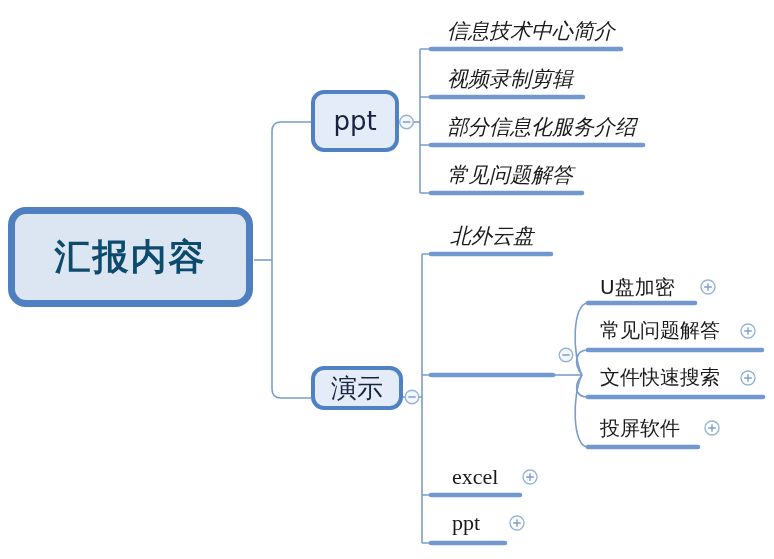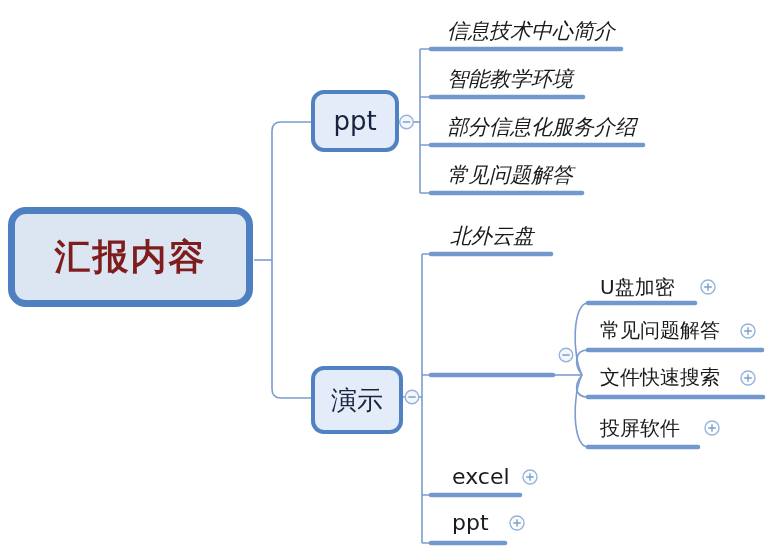--- a/index.html
+++ b/index.html
@@ -10,34 +10,34 @@
   }
   #canvas{position:absolute;left:0;top:0;width:774px;height:559px;}
   svg.lines{position:absolute;left:0;top:0;pointer-events:none;}
   .node{
     position:absolute;display:flex;align-items:center;justify-content:center;
     box-sizing:border-box;cursor:default;
   }
   .central{
     left:8px;top:207px;width:245px;height:100px;
     background:#dce6f2;border:7px solid #4e7fc0;border-radius:18px;
-    font-size:36px;font-weight:bold;color:#7f1d1d;letter-spacing:2px;
+    font-size:36px;font-weight:bold;color:#0c4a6e;letter-spacing:2px;
   }
   .branch{
     background:#e3ecf8;border:4px solid #5082c3;border-radius:13px;
     color:#18233f;font-size:26px;
   }
   .branch.b-ppt{left:311px;top:90px;width:88px;height:62px;}
-  .branch.b-demo{left:311px;top:366px;width:92px;height:68px;}
+  .branch.b-demo{left:311px;top:366px;width:92px;height:44px;}
   .topic{
     position:absolute;white-space:nowrap;color:#1a1a1a;cursor:default;
   }
   .t21{font-size:21px;line-height:28px;font-style:italic;}
   .t20{font-size:20px;line-height:30px;text-align:center;}
-  .t22{font-size:22px;line-height:30px;}
+  .t22{font-size:22px;line-height:30px;font-family:Liberation Serif, serif;}
 </style>
 </head>
 <body>
 
 <div id="canvas">
 
   <svg class="lines" width="774" height="559" viewBox="0 0 774 559">
 
     <g stroke="#7b9cce" stroke-width="1.6" fill="none">
       <path d="M254,260 H272"></path>
@@ -120,21 +120,21 @@
 
   <div class="node branch b-ppt">
     <span>ppt</span>
   </div>
 
   <div class="node branch b-demo">
     <span>演示</span>
   </div>
 
   <div class="topic t21" style="left:447px;top:17px">信息技术中心简介</div>
-  <div class="topic t21" style="left:447px;top:65px">智能教学环境</div>
+  <div class="topic t21" style="left:447px;top:65px">视频录制剪辑</div>
   <div class="topic t21" style="left:447px;top:113px">部分信息化服务介绍</div>
   <div class="topic t21" style="left:447px;top:161px">常见问题解答</div>
 
   <div class="topic t21" style="left:450px;top:222px">北外云盘</div>
   <div class="topic t22" style="left:452px;top:462px">excel</div>
   <div class="topic t22" style="left:452px;top:508px">ppt</div>
 
   <div class="topic t20" style="left:600px;top:272px">U盘加密</div>
   <div class="topic t20" style="left:600px;top:315px">常见问题解答</div>
   <div class="topic t20" style="left:600px;top:362px">文件快速搜索</div>

